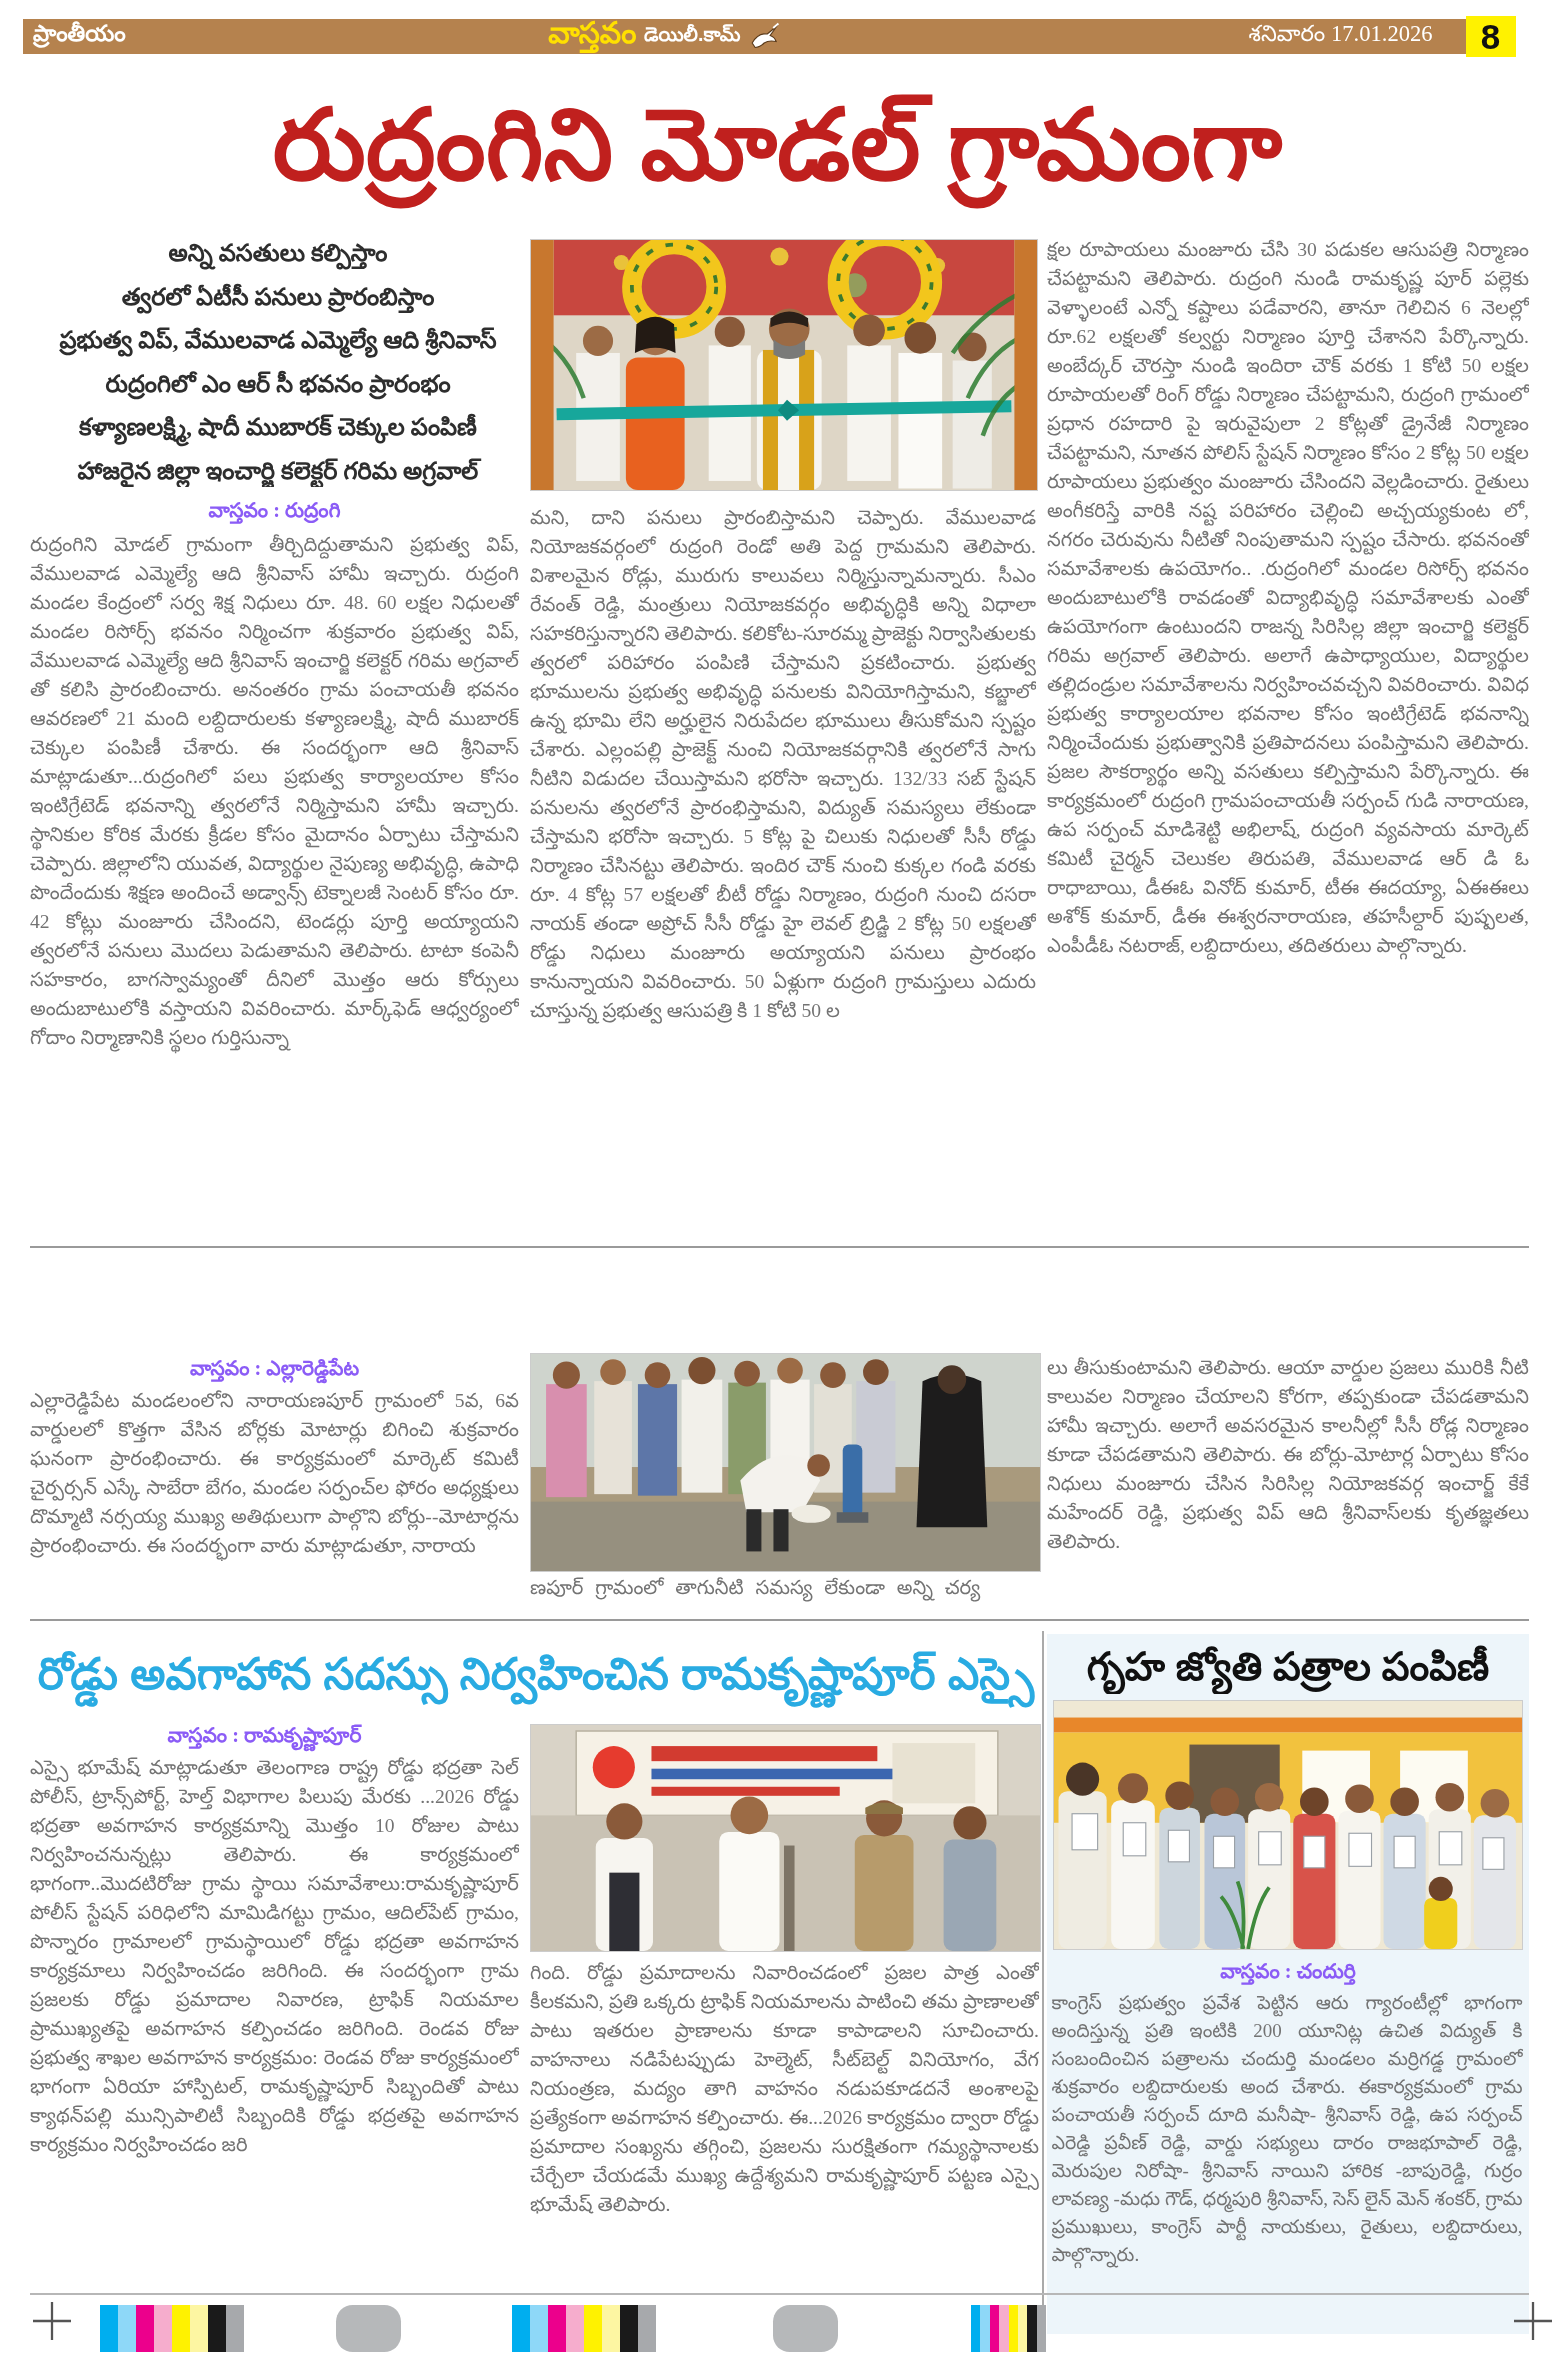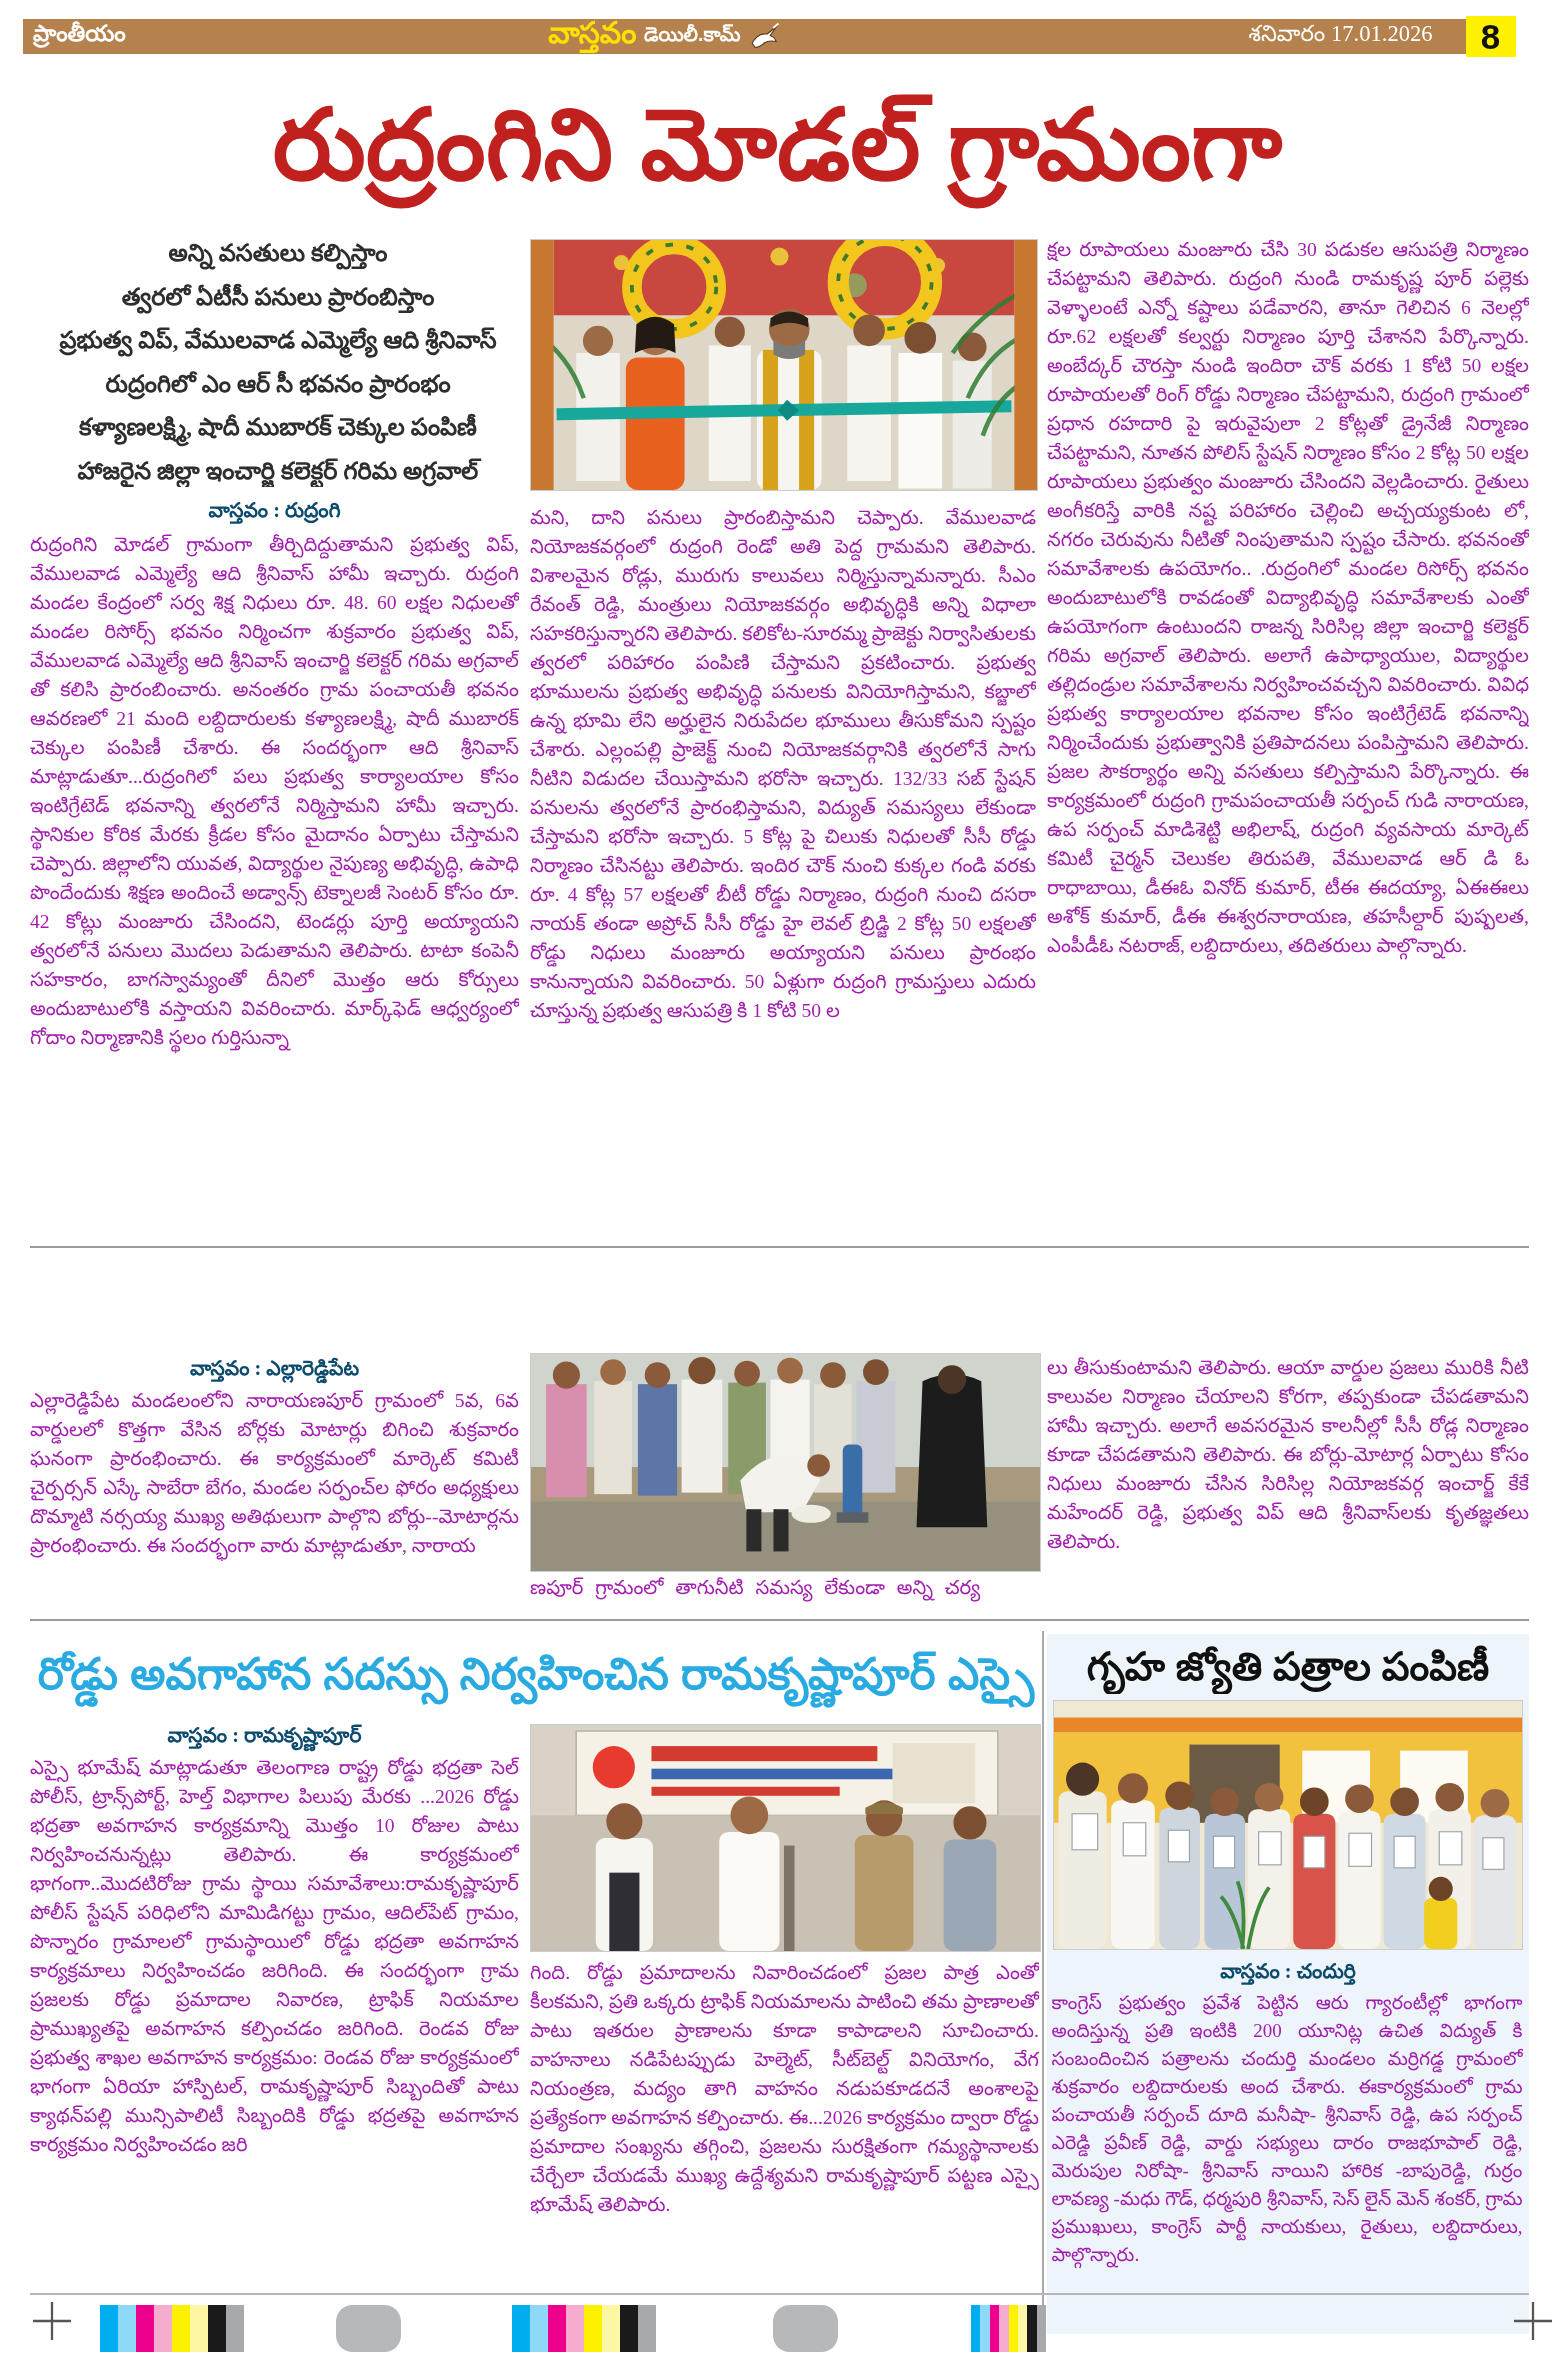--- a/index.html
+++ b/index.html
@@ -18,22 +18,22 @@
         font-family:"Liberation Sans",sans-serif;font-weight:bold;font-size:35px;color:#111111;}
   
   .main-headline{left:30px;top:66px;width:1495px;height:164px;text-align:center;
         font-family:"Liberation Sans",sans-serif;font-weight:800;font-size:99px;line-height:158px;overflow:hidden;}
   .headline2{left:30px;top:1261px;width:1499px;height:81px;text-align:center;
         font-family:"Liberation Sans",sans-serif;font-weight:800;font-size:57px;line-height:78px;overflow:hidden;}
   .headline3{left:30px;top:1636px;width:1012px;height:78px;text-align:center;
         font-family:"Liberation Sans",sans-serif;font-weight:800;font-size:44px;line-height:75px;overflow:hidden;}
   .headline4{text-align:center;font-family:"Liberation Sans",sans-serif;font-weight:800;font-size:39px;line-height:54px;color:#101010;overflow:hidden;}
   
-  .col{overflow:hidden;text-align:justify;font-size:19.6px;line-height:29px;color:#a21caf;}
-  .dateline{font-weight:bold;text-align:center;font-size:20.3px;line-height:25.6px;color:#0c4a6e;}
+  .col{overflow:hidden;text-align:justify;font-size:19.6px;line-height:29px;color:#737373;}
+  .dateline{font-weight:bold;text-align:center;font-size:20.3px;line-height:25.6px;color:#8b5cf6;}
   #intro-block{left:44px;top:237px;width:468px;height:250px;display:flex;flex-direction:column;justify-content:space-between;
         text-align:center;font-weight:bold;font-size:24px;line-height:32px;color:#2e2e2e;overflow:hidden;}
   
   .hrule{background:#9a9a9a;height:1.5px;}
   .vrule{background:#aaaaaa;width:1.5px;}
   
   .photo{overflow:hidden;border:0.8px solid #cccccc;background:#e8e2d6;}
   .photo svg{display:block;width:100%;height:100%;}
   
   .swatch-group{display:flex;overflow:hidden;height:47px;}

